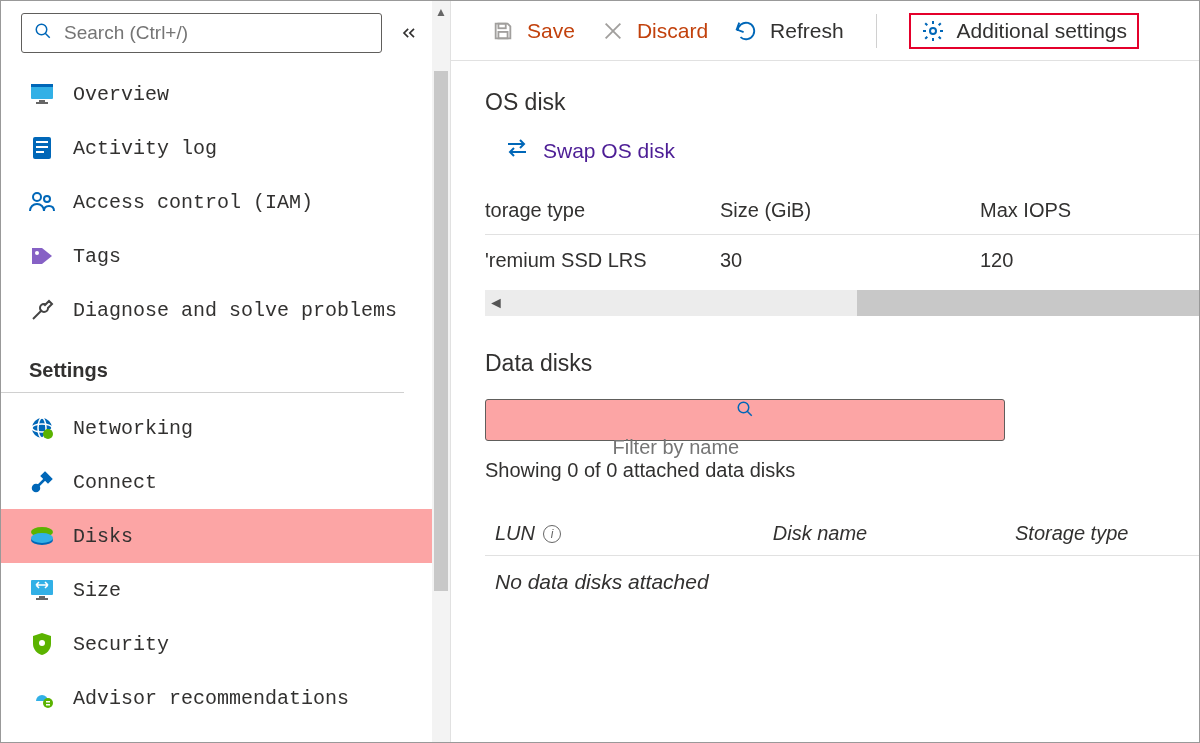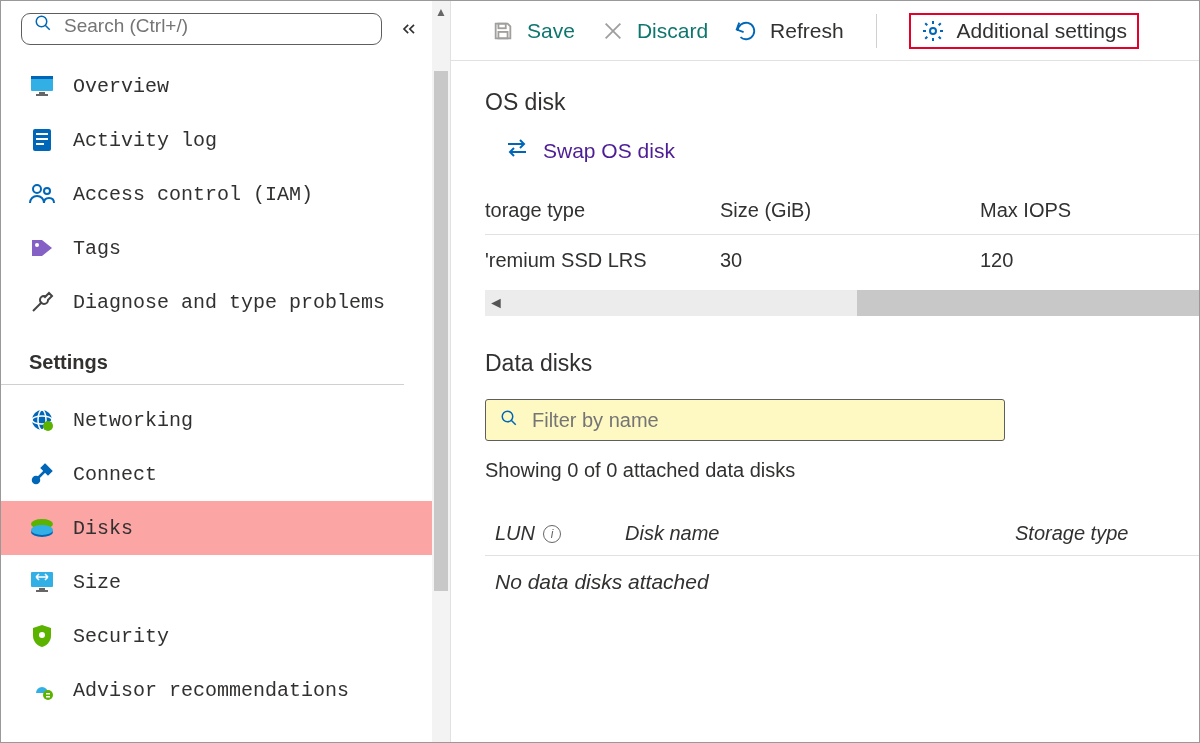--- a/index.html
+++ b/index.html
@@ -12,22 +12,22 @@
   .side-scroll { width:18px; background:#f3f3f3; height:100%; position:relative; }
   .side-scroll .arrow-up {
     position:absolute; top:4px; left:0; right:0; text-align:center; font-size:12px; color:#666;
   }
   .side-scroll .thumb {
     position:absolute; top:70px; left:2px; right:2px; height:520px; background:#c8c8c8;
   }
 
   .search-row { display:flex; align-items:center; padding:0 10px 14px 20px; gap:14px; }
   .search-box {
-    flex:1; border:1px solid #605e5c; border-radius:9px; height:32px;
-    display:flex; align-items:flex-start; padding:0 12px; gap:10px; font-size:19px; color:#605e5c;
+    flex:1; border:1px solid #605e5c; border-radius:3px; height:40px;
+    display:flex; align-items:center; padding:0 12px; gap:10px; font-size:19px; color:#605e5c;
     background:#fff;
   }
   .search-box input { border:none; outline:none; flex:1; font-size:19px; color:#323130; background:transparent; }
   .collapse-btn { width:26px; height:26px; display:flex; align-items:center; justify-content:center; color:#323130; font-size:18px; }
 
   .nav { list-style:none; margin:0; padding:0; }
   .nav li {
     display:flex; align-items:center; height:54px; padding:0 0 0 28px; font-size:20px; gap:18px;
     cursor:pointer;
     font-family:Liberation Mono, monospace;
@@ -37,21 +37,21 @@
   .section-header {
     font-size:20px; font-weight:600; padding:22px 0 10px 28px; border-bottom:1px solid #d0d0d0; margin:0 28px 8px 0;
   }
 
   
   .content { flex:1; display:flex; flex-direction:column; }
   .toolbar {
     height:60px; border-bottom:1px solid #e1e1e1; display:flex; align-items:center; padding:0 12px 0 40px; gap:26px;
   }
   .tb-btn { display:flex; align-items:center; gap:12px; font-size:21px; color:#323130; cursor:pointer; }
-  .tb-btn.disabled { color:#0f766e; }
+  .tb-btn.disabled { color:#c2410c; }
   .tb-btn .tico { width:24px; height:24px; display:flex; align-items:center; justify-content:center; }
   .tb-btn .tico svg { display:block; }
   .tb-sep { width:1px; height:34px; background:#d0d0d0; margin:0 6px; }
   .highlight-box { border:2px solid #e4002b; padding:4px 10px; }
 
   .body { padding:24px 0 0 34px; overflow:hidden; }
   h2.section { font-size:23px; font-weight:400; margin:4px 0 22px 0; }
 
   .swap-link { display:flex; align-items:center; gap:14px; color:#4c1d95; font-size:21px; margin:0 0 24px 20px; cursor:pointer; }
 
@@ -59,32 +59,32 @@
   .os-table th { text-align:left; font-weight:400; padding:12px 0; border-bottom:1px solid #e1e1e1; }
   .os-table td { padding:14px 0; }
 
   .hscroll { height:26px; background:#fff; display:flex; margin-top:4px; }
   .hscroll .left { width:22px; display:flex; align-items:center; justify-content:center; color:#555; background:#ececec;}
   .hscroll .track { flex:1; background:#ececec; position:relative; }
   .hscroll .thumb2 { position:absolute; right:0; top:0; bottom:0; width:342px; background:#c8c8c8; }
 
   .filter-box {
     border:1px solid #605e5c; border-radius:3px; height:42px; width:520px;
-    display:flex; align-items:center; padding:0 14px; gap:12px; font-size:20px; color:#605e5c; background:#fef9c3;
+    display:flex; align-items:center; padding:0 14px; gap:12px; font-size:20px; color:#605e5c; background:#fca5a5;flex-direction:column;
   }
   .filter-box input { border:none; outline:none; flex:1; font-size:20px; background:transparent; }
 
   .status-line { font-size:20px; margin:18px 0 30px 0; }
 
   .disk-actions { display:flex; gap:34px; margin-bottom:26px; }
   .link-action { display:flex; align-items:center; gap:12px; color:#0067b8; font-size:21px; cursor:pointer; }
 
   .dt-header { display:flex; font-size:20px; padding:10px 0; border-bottom:1px solid #e1e1e1;font-style:italic; }
   .dt-header .c1 { width:140px; display:flex; align-items:center; gap:8px; padding-left:10px;}
-  .dt-header .c2 { width:390px; }
+  .dt-header .c2 { width:390px;text-align:center; }
   .dt-header .c3 { flex:1; }
   .info-icon { width:18px; height:18px; border:1px solid #666; border-radius:50%; display:inline-flex; align-items:center; justify-content:center; font-size:12px; color:#666; }
 
   .no-data { font-style:italic; font-size:21px; padding:14px 0 0 10px; color:#323130; }
 </style>
 </head>
 <body>
 
 <div class="frame">
 
@@ -151,21 +151,21 @@
           </span>
           <span>Tags</span>
         </li>
         <li>
           <span class="ico">
             <svg width="24" height="24" viewBox="0 0 24 24" fill="none" stroke="#444" stroke-width="2">
                 <path d="M14 6a4 4 0 1 0 4 4l4-4-3-3-4 4z"></path>
                 <path d="M12 12 L3 21"></path>
               </svg>
           </span>
-          <span>Diagnose and type problems</span>
+          <span>Diagnose and solve problems</span>
         </li>
       </ul>
 
       <div class="section-header">Settings</div>
 
       <ul class="nav">
         <li>
           <span class="ico">
             <svg width="24" height="24" viewBox="0 0 24 24">
                 <circle cx="12" cy="12" r="10" fill="#0067b8"></circle>

